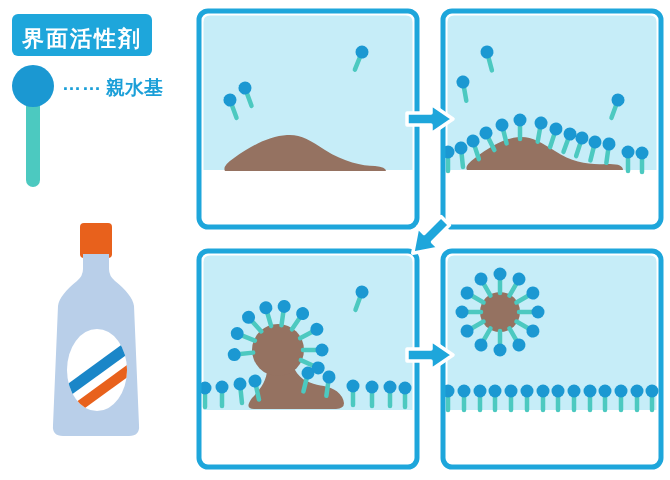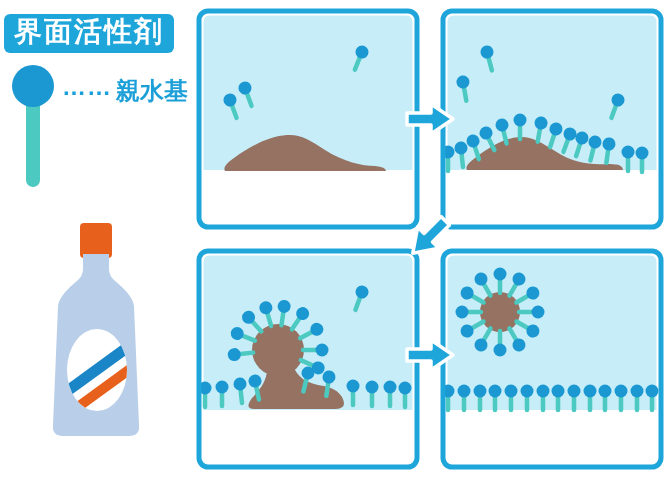--- a/index.html
+++ b/index.html
@@ -1,29 +1,29 @@
 <!DOCTYPE html>
 <html style="--accent: #1ea6db; --head: #1b98d2; --tail: #4cc9c0; --water: #c6edf8; --dirt: #957261; --bottleBody: #b9cfe9; --bottleCap: #e8611c; --stripeBlue: #1a86c8; --stripeOrange: #e8611c; --labelText: #1b9fd8;"><head>
 <meta charset="utf-8">
 <style>
   html,body{margin:0;padding:0;background:#fff;}
   .stage{
     position:relative;width:670px;height:480px;background:#ffffff;
     font-family:"Liberation Sans","DejaVu Sans",sans-serif;overflow:hidden;
   }
   .title-badge{
-    position:absolute;left:4px;top:14px;
+    position:absolute;left:12px;top:14px;
     background:var(--accent);color:#ffffff;
-    font-size:28px;font-weight:bold;letter-spacing:2px;
-    padding:3px 10px 5px 10px;border-radius:6px;line-height:1.1;
+    font-size:22px;font-weight:bold;letter-spacing:2px;
+    padding:13px 10px 5px 10px;border-radius:6px;line-height:1.1;
   }
   .legend-icon{position:absolute;left:10px;top:61px;}
   .legend-row{
     position:absolute;left:62px;color:var(--labelText);
-    font-size:24px;font-weight:bold;white-space:nowrap;
+    font-size:19px;font-weight:bold;white-space:nowrap;
   }
   .legend-row .dots{letter-spacing:1px;position:relative;top:-4px;margin-right:4px;}
   .bottle{position:absolute;left:30px;top:222px;}
   .panel{position:absolute;width:224px;height:222px;}
   .p1{left:196px;top:8px;}  .p2{left:440px;top:8px;}
   .p3{left:196px;top:248px;}.p4{left:440px;top:248px;}
   .arrow{position:absolute;z-index:5;}
   .a1{left:403px;top:98px;} .a2{left:402px;top:210px;} .a3{left:403px;top:334px;}
 </style>
 </head>

